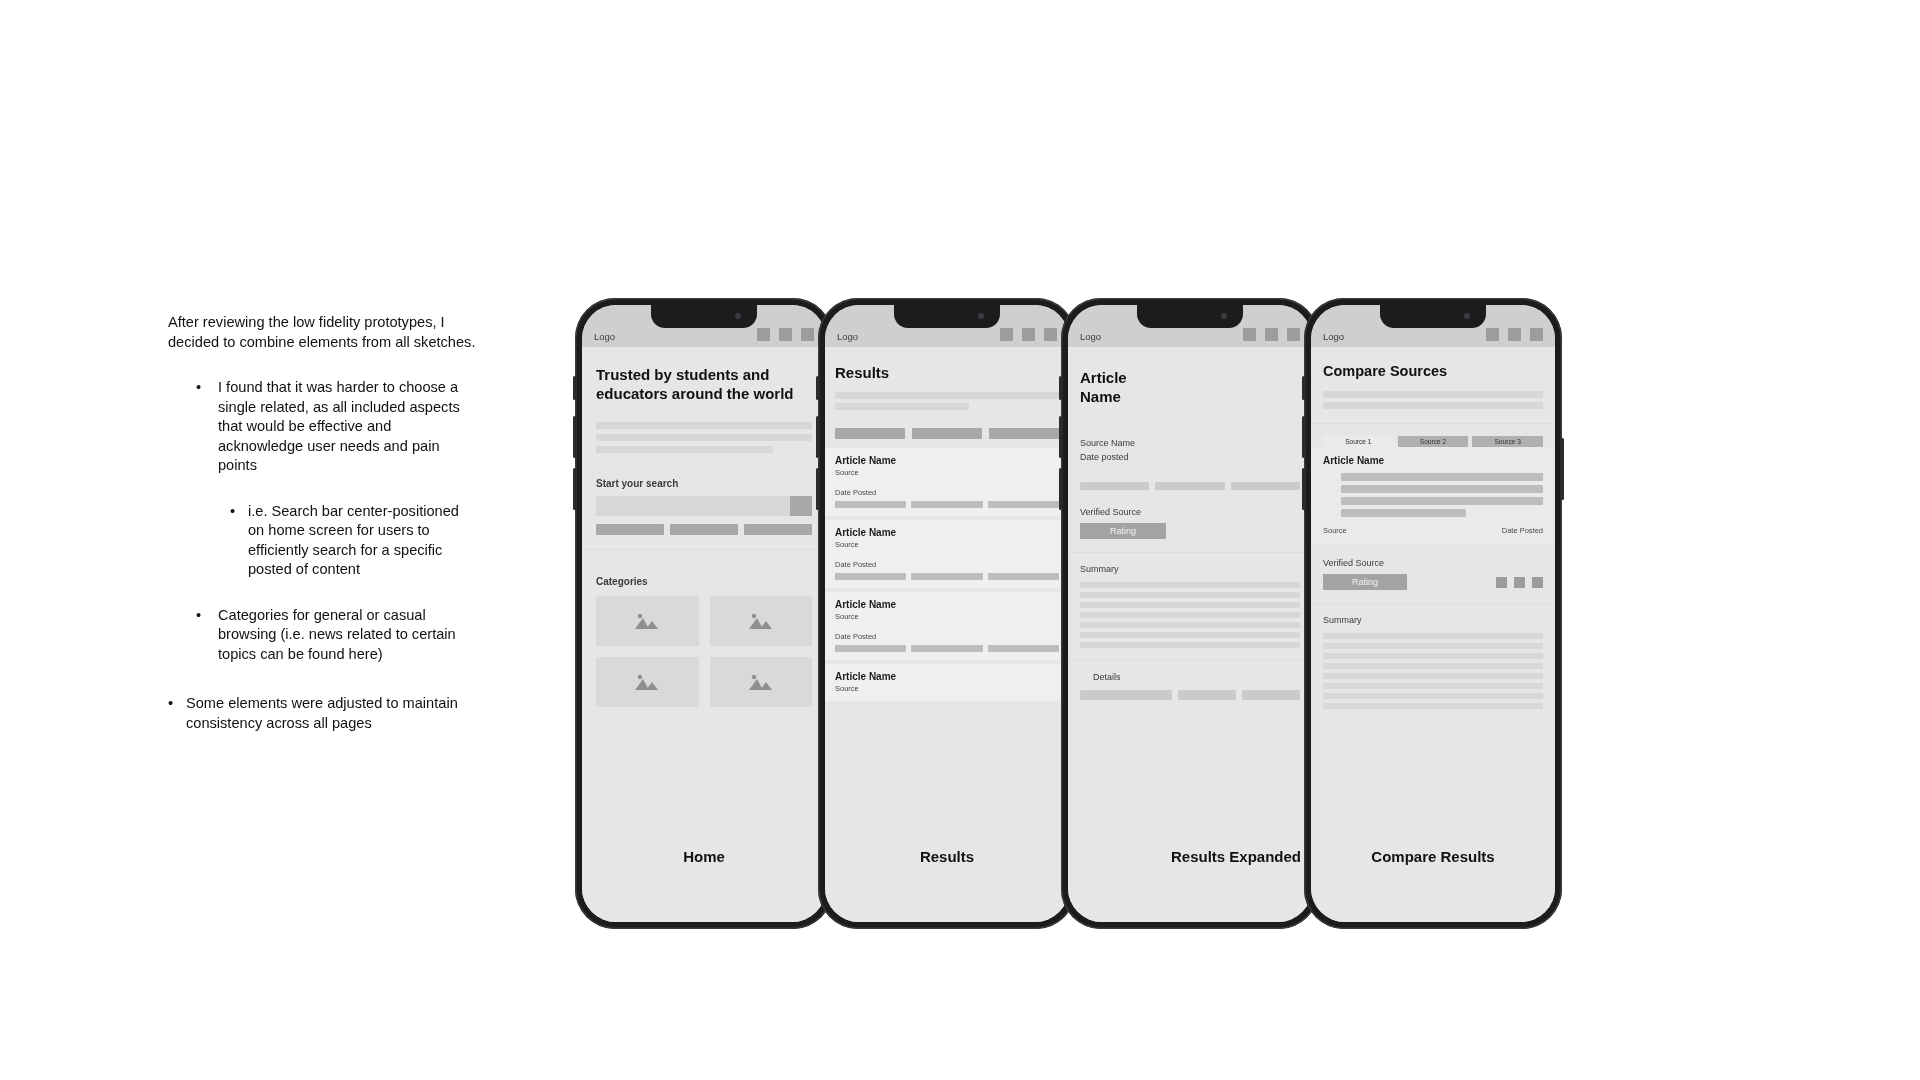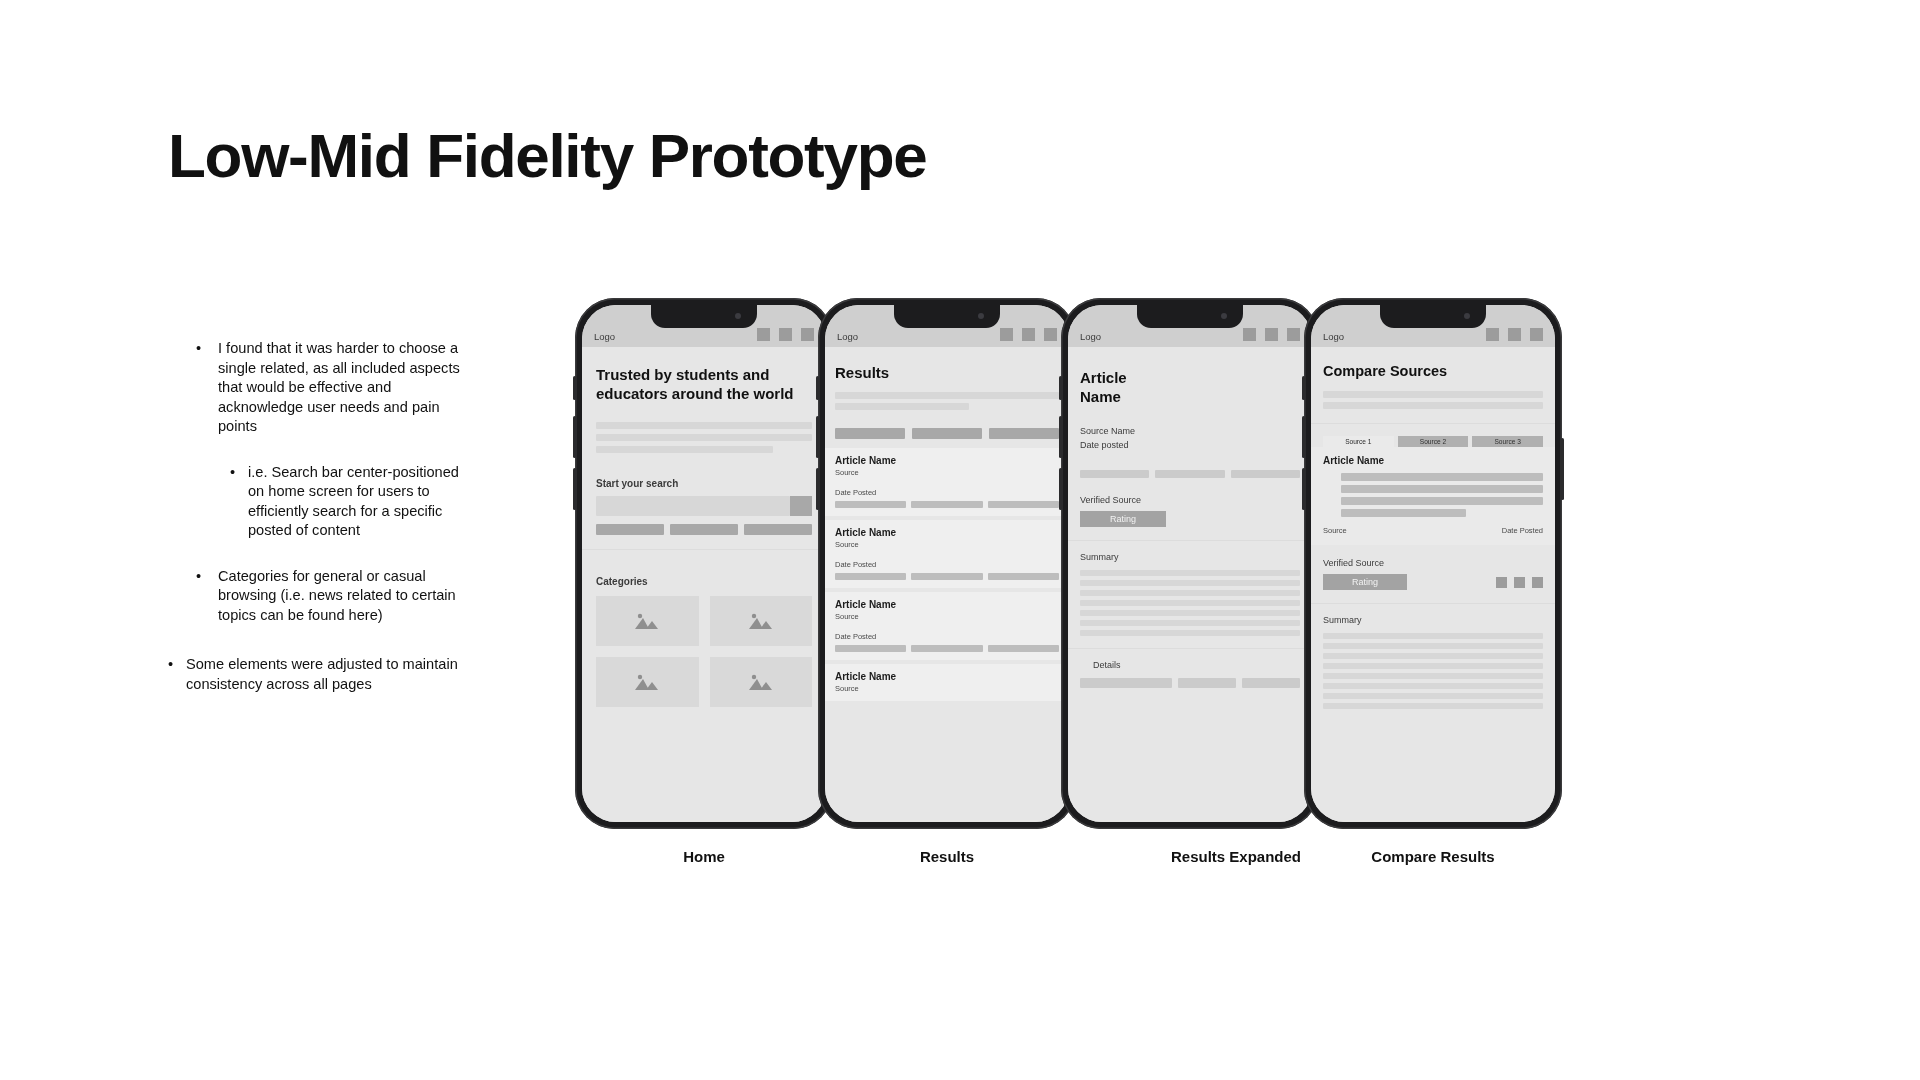--- a/index.html
+++ b/index.html
@@ -29,21 +29,21 @@
   .bullet { position: absolute; left: 0; top: 0; }
   .btext { display: block; }
   .lvl1 { margin-top: 26px; padding-left: 22px; margin-left: 28px; }
   .lvl2 { margin-top: 26px; padding-left: 18px; margin-left: 62px; }
   .lvl1b { margin-top: 26px; padding-left: 22px; margin-left: 28px; }
   .lvl0 { margin-top: 30px; padding-left: 18px; margin-left: 0px; }
 
   
   .phone {
     position: absolute; top: 298px;
-    width: 258px; height: 531px;
+    width: 258px; height: 631px;
     background: #1c1c1e;
     border-radius: 40px;
     padding: 7px;
     box-shadow: 0 0 0 1.5px #3a3a3c inset;
   }
   .phone .screen {
     position: relative; width: 100%; height: 100%;
     border-radius: 34px; overflow: hidden;
     background: #e6e6e6;
   }
@@ -110,23 +110,23 @@
   }
 
   .sq-sm { width: 11px; height: 11px; background: #9c9c9c; }
   .flexrow { display: flex; }
 </style>
 </head>
 <body>
 
 <div class="page">
 
-  <div class="title">Low-Mid Fidelity Prototype</div>
 
   <div class="copy">
+    <p class="lead">After reviewing the low fidelity prototypes, I decided to combine elements from all sketches.</p>
 
     <ul class="blist">
       <li class="bitem lvl1">
         <span class="bullet">•</span>
         <span class="btext"> I found that it was harder to choose a single related, as all included aspects that would be effective and acknowledge user needs and pain points</span>
       </li>
       <li class="bitem lvl2">
         <span class="bullet">•</span>
         <span class="btext">i.e. Search bar center-positioned on home screen for users to efficiently search for a specific posted of content</span>
       </li>
@@ -309,21 +309,21 @@
         <span class="navicons">
           <span class="navsq"></span>
           <span class="navsq"></span>
           <span class="navsq"></span>
         </span>
       </div>
       <div class="body" style="padding:0 12px;">
         <div class="h1" style="margin-top:21px;font-size:15px;line-height:19px;">Article</div>
         <div class="h1" style="font-size:15px;line-height:19px;">Name</div>
 
-        <div class="lbl" style="margin-top:20px;font-size:9px;">Source Name</div>
+        <div class="lbl" style="margin-top:32px;font-size:9px;">Source Name</div>
         <div class="lbl" style="margin-top:4px;font-size:9px;">Date posted</div>
 
         <div class="flexrow" style="margin-top:20px;gap:6px;">
           <div class="bar dk" style="height:8px;flex:1;"></div>
           <div class="bar dk" style="height:8px;flex:1;"></div>
           <div class="bar dk" style="height:8px;flex:1;"></div>
         </div>
 
         <div class="lbl" style="margin-top:17px;font-size:9px;">Verified Source</div>
 

